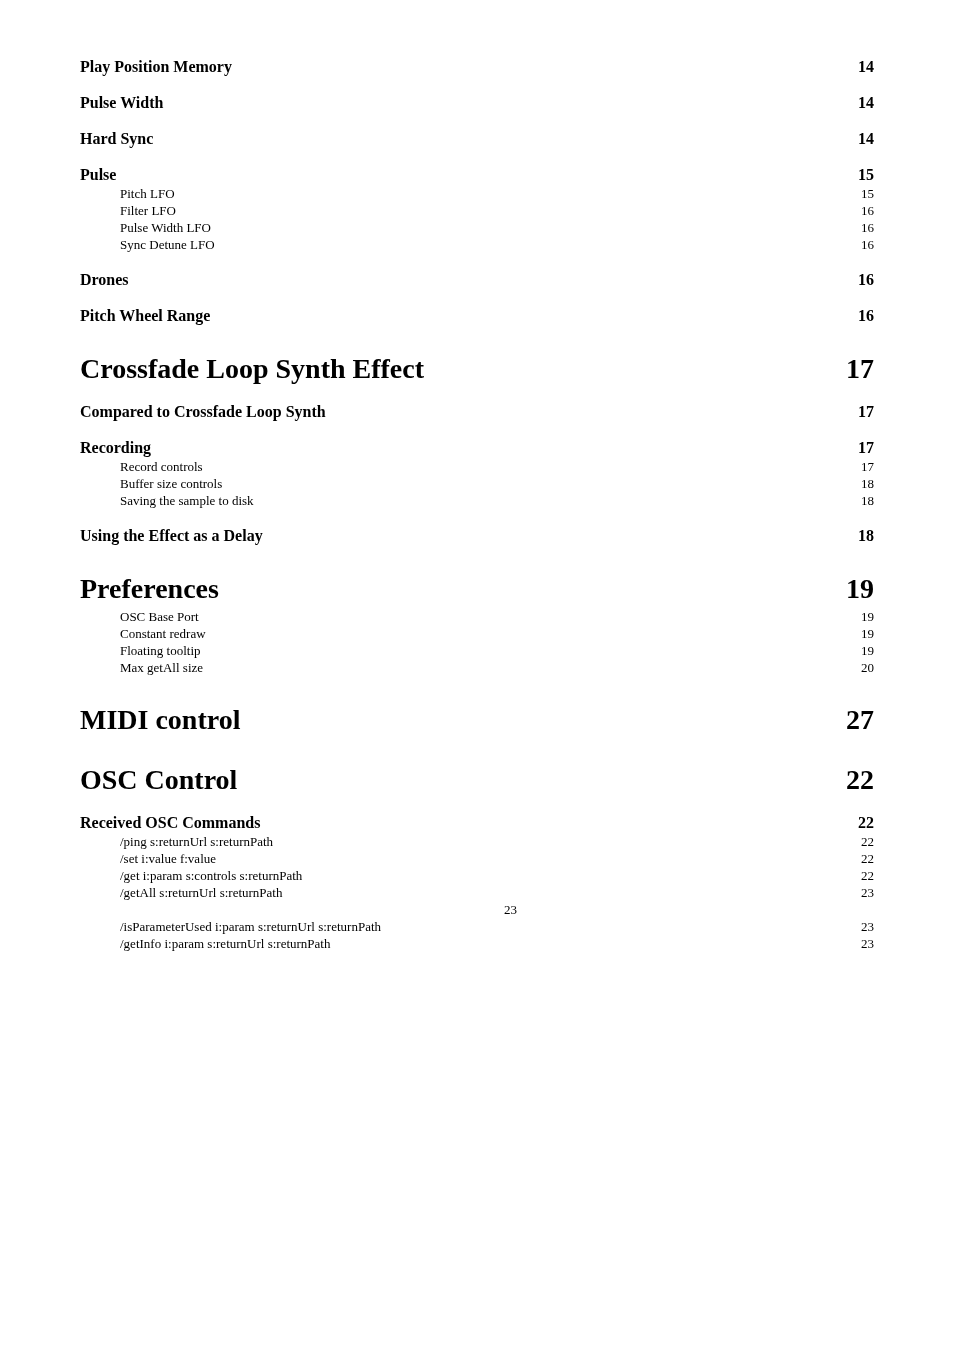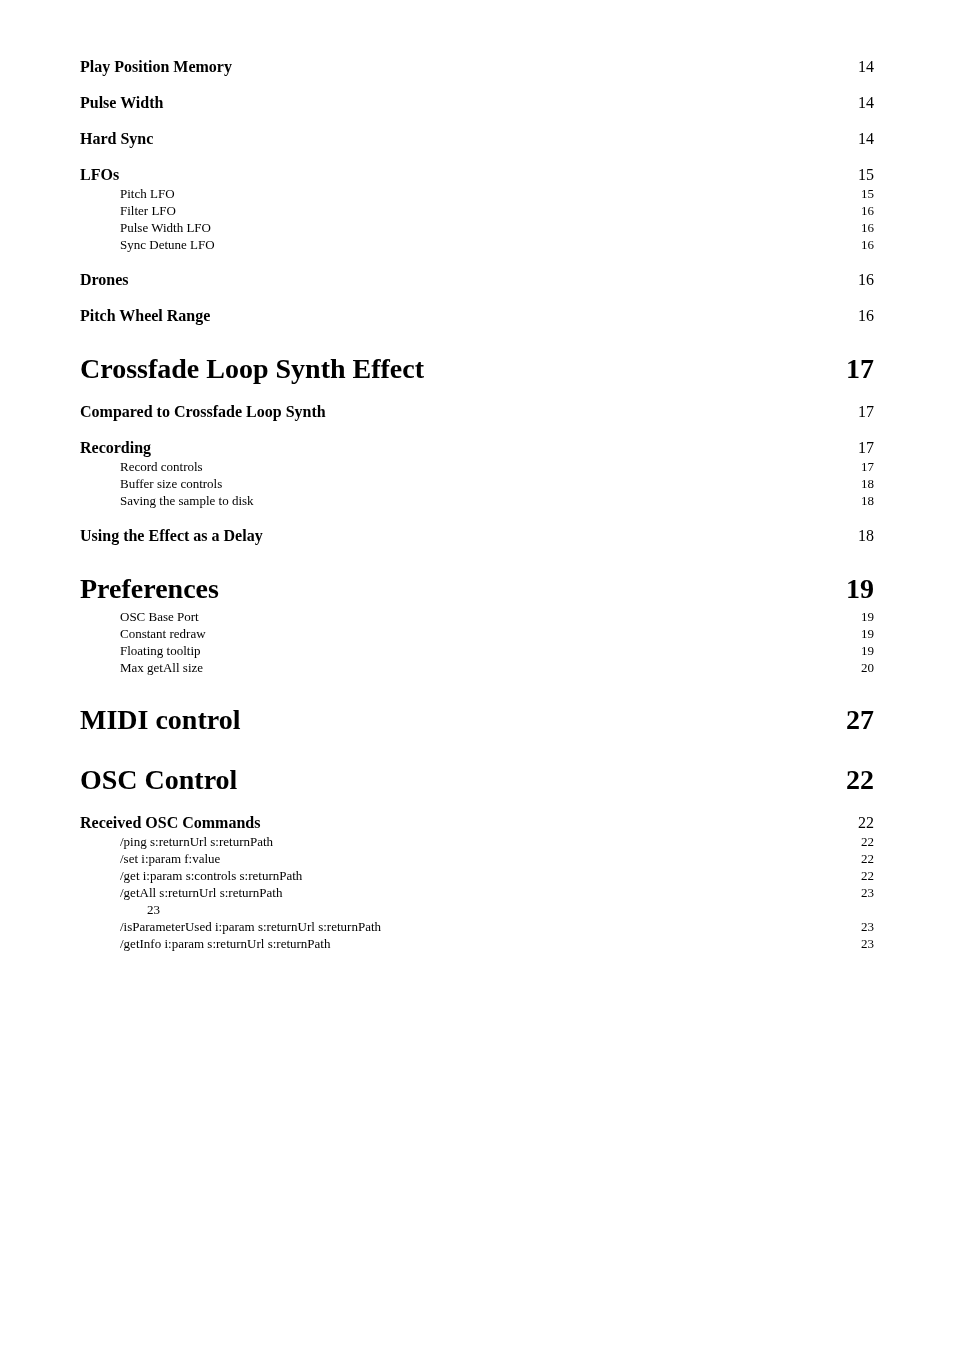--- a/index.html
+++ b/index.html
@@ -58,28 +58,29 @@
       justify-content: center;
     }
 
     .level2 .toc-entry-text {
       font-size: 16px;
       font-weight: bold;
     }
 
     .level2 .toc-entry-page {
       font-size: 16px;
-      font-weight: normal;
+      font-weight: bold;
     }
 
     
     .level3 {
       margin-top: 1px;
       margin-bottom: 0px;
       padding-left: 40px;
+      justify-content: center;
     }
 
     .level3 .toc-entry-text {
       font-size: 13px;
       font-weight: normal;
     }
 
     .level3 .toc-entry-page {
       font-size: 13px;
       font-weight: normal;
@@ -106,21 +107,21 @@
       </div>
     </div>
     <div class="section-block">
       <div class="toc-entry level2">
         <span class="toc-entry-text">Hard Sync</span>
         <span class="toc-entry-page">14</span>
       </div>
     </div>
     <div class="section-block">
       <div class="toc-entry level2">
-        <span class="toc-entry-text">LFOs</span>
+        <span class="toc-entry-text">Pulse</span>
         <span class="toc-entry-page">15</span>
       </div>
       <div class="toc-entry level3">
         <span class="toc-entry-text">Pitch LFO</span>
         <span class="toc-entry-page">15</span>
       </div>
       <div class="toc-entry level3">
         <span class="toc-entry-text">Filter LFO</span>
         <span class="toc-entry-page">16</span>
       </div>
@@ -218,21 +219,21 @@
     <div class="section-block">
       <div class="toc-entry level2">
         <span class="toc-entry-text">Received OSC Commands</span>
         <span class="toc-entry-page">22</span>
       </div>
       <div class="toc-entry level3">
         <span class="toc-entry-text">/ping s:returnUrl s:returnPath</span>
         <span class="toc-entry-page">22</span>
       </div>
       <div class="toc-entry level3">
-        <span class="toc-entry-text">/set i:param f:value</span>
+        <span class="toc-entry-text">/set i:value f:value</span>
         <span class="toc-entry-page">22</span>
       </div>
       <div class="toc-entry level3">
         <span class="toc-entry-text">/get i:param s:controls s:returnPath</span>
         <span class="toc-entry-page">22</span>
       </div>
       <div class="toc-entry level3">
         <span class="toc-entry-text">/getAll s:returnUrl s:returnPath</span>
         <span class="toc-entry-page">23</span>
       </div>

